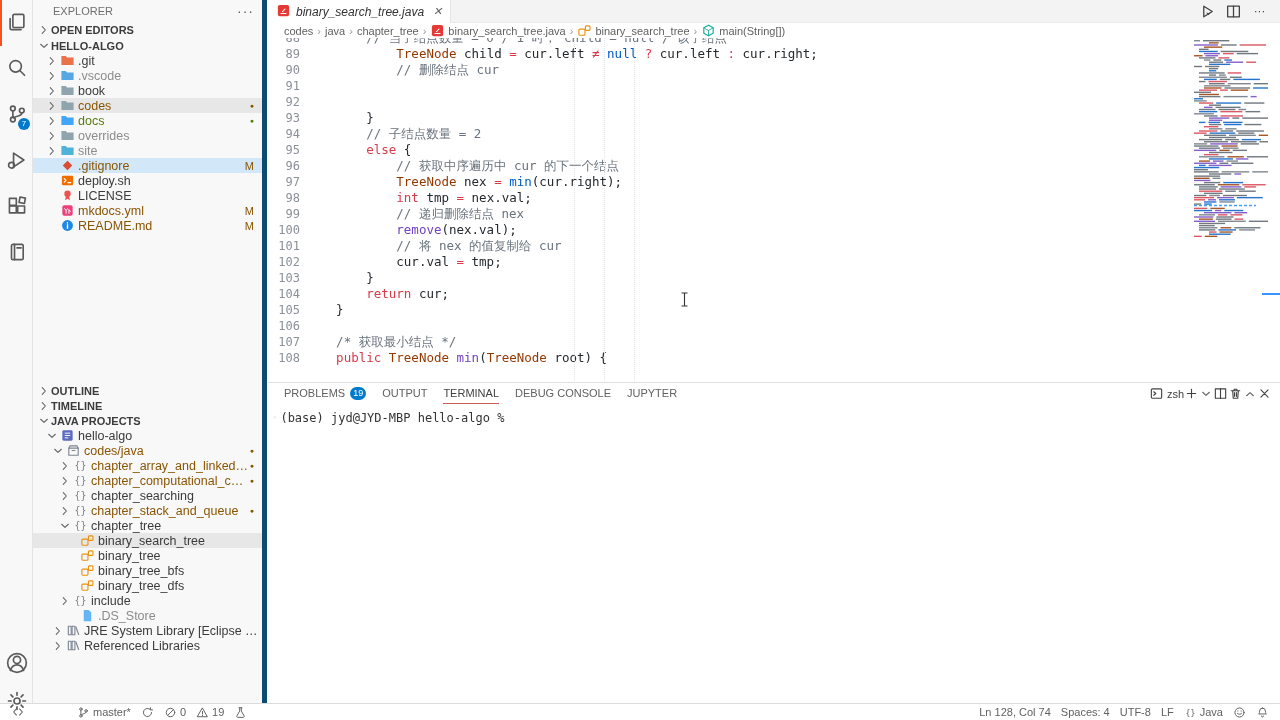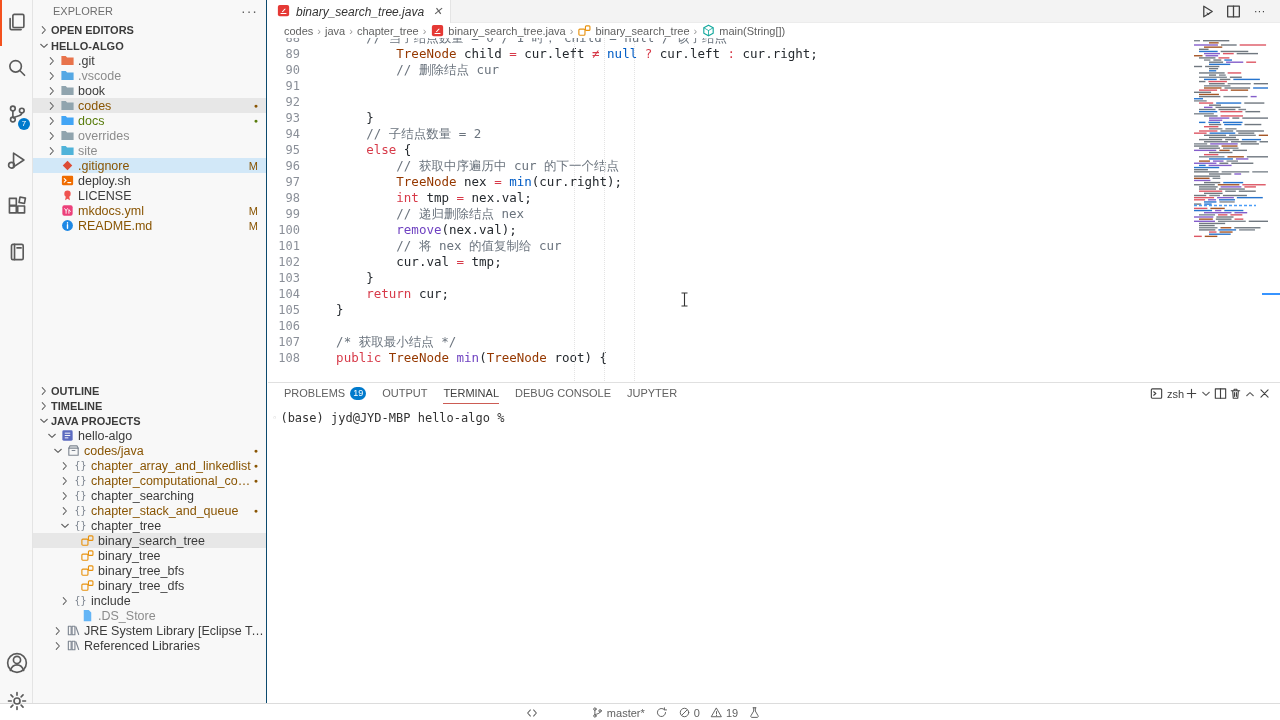--- a/index.html
+++ b/index.html
@@ -12,21 +12,21 @@
     background:#f8f8f8; border-right:1px solid #e4e4e4; z-index:5; }
   .ab-icon { position:absolute; left:0; width:33px; height:40px; display:flex;
     align-items:center; justify-content:center; color:#5f6368; cursor:pointer; }
   .ab-icon svg { stroke:#5a5a5a; }
   .ab-active-border { position:absolute; left:0; top:0; width:2px; height:46px; background:#f4511e; }
   .ab-badge { position:absolute; right:3px; bottom:4px; background:#007acc; color:#fff;
     font-size:8px; line-height:12px; min-width:12px; text-align:center; border-radius:7px; padding:0 2px; }
 
   
   #sidebar { position:absolute; left:33px; top:0; width:234px; height:703px;
-    background:#f8f8f8; border-right:1px solid #0c4a6e; font-size:12.5px; color:#3b3b3b; }
+    background:#f8f8f8; border-right:5px solid #0c4a6e; font-size:12.5px; color:#3b3b3b; }
   #explorer-header { position:absolute; top:0; left:0; right:0; height:22px; display:flex;
     align-items:center; padding:0 8px 0 20px; font-size:11px; color:#6f6f6f; }
   #explorer-actions { margin-left:auto; color:#616161; font-size:14px; letter-spacing:1px; cursor:pointer; }
   .section-row { position:absolute; left:0; right:0; height:15px; display:flex; align-items:center;
     font-size:11px; font-weight:700; color:#3b3b3b; padding-left:4px; cursor:pointer; }
   .section-row svg { flex:0 0 14px; }
   .tree { position:absolute; left:0; right:0; }
   .tree-row { position:relative; height:15px; display:flex; align-items:center; cursor:pointer; white-space:nowrap; }
   .tree-row .chev { width:14px; flex:0 0 14px; display:flex; align-items:center; justify-content:center; }
   .tree-row .ticon { width:17px; flex:0 0 17px; display:flex; align-items:center; justify-content:center; }
@@ -75,21 +75,21 @@
   .ptab .pbadge { background:#007acc; color:#fff; border-radius:8px; font-size:9px; line-height:13px; min-width:13px;
     text-align:center; padding:0 3px; }
   #panel-actions { margin-left:auto; display:flex; align-items:center; gap:0; color:#616161; }
   #panel-actions .pa { display:flex; align-items:center; gap:3px; cursor:pointer; font-size:11px; color:#424242; }
   #terminal-line { position:absolute; top:28px; left:4px; display:flex; align-items:center;
     font-family:"DejaVu Sans Mono", monospace; font-size:12px; color:#333; }
   #prompt-circle { color:#c0c0c0; font-size:9px; padding:0 3px 0 0; }
 
   
   #status-bar { position:absolute; left:0; top:703px; width:1280px; height:17px; background:#fff;
-    border-top:1px solid #dcdcdc; display:flex; align-items:center; font-size:11px; color:#616161;flex-direction:column; }
+    border-top:1px solid #dcdcdc; display:flex; align-items:center; font-size:11px; color:#616161; }
   .sb-item { display:flex; align-items:center; gap:3px; padding:0 5px; cursor:pointer; height:17px; }
   #sb-right { margin-left:auto; display:flex; align-items:center; padding-right:6px; }
 </style>
 </head>
 <body>
 
 <div id="app">
 
   <div id="activity-bar">
     <div class="ab-active-border"></div>

